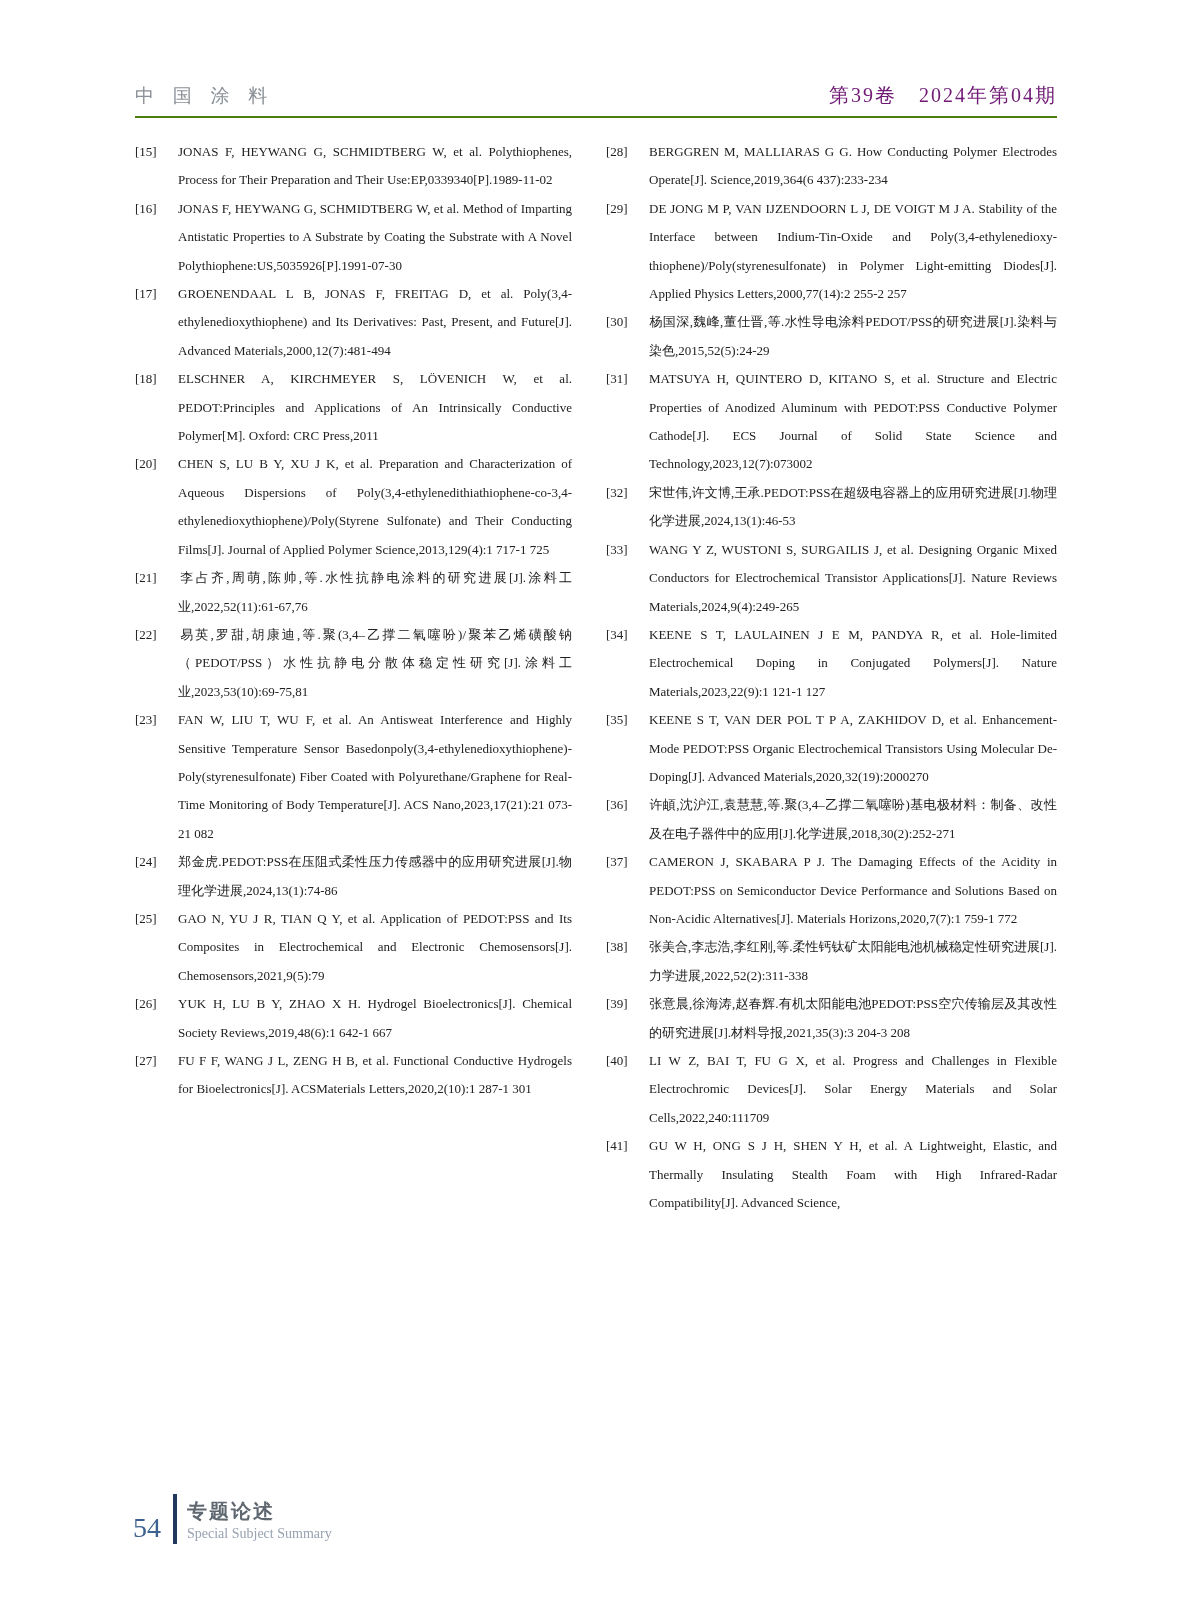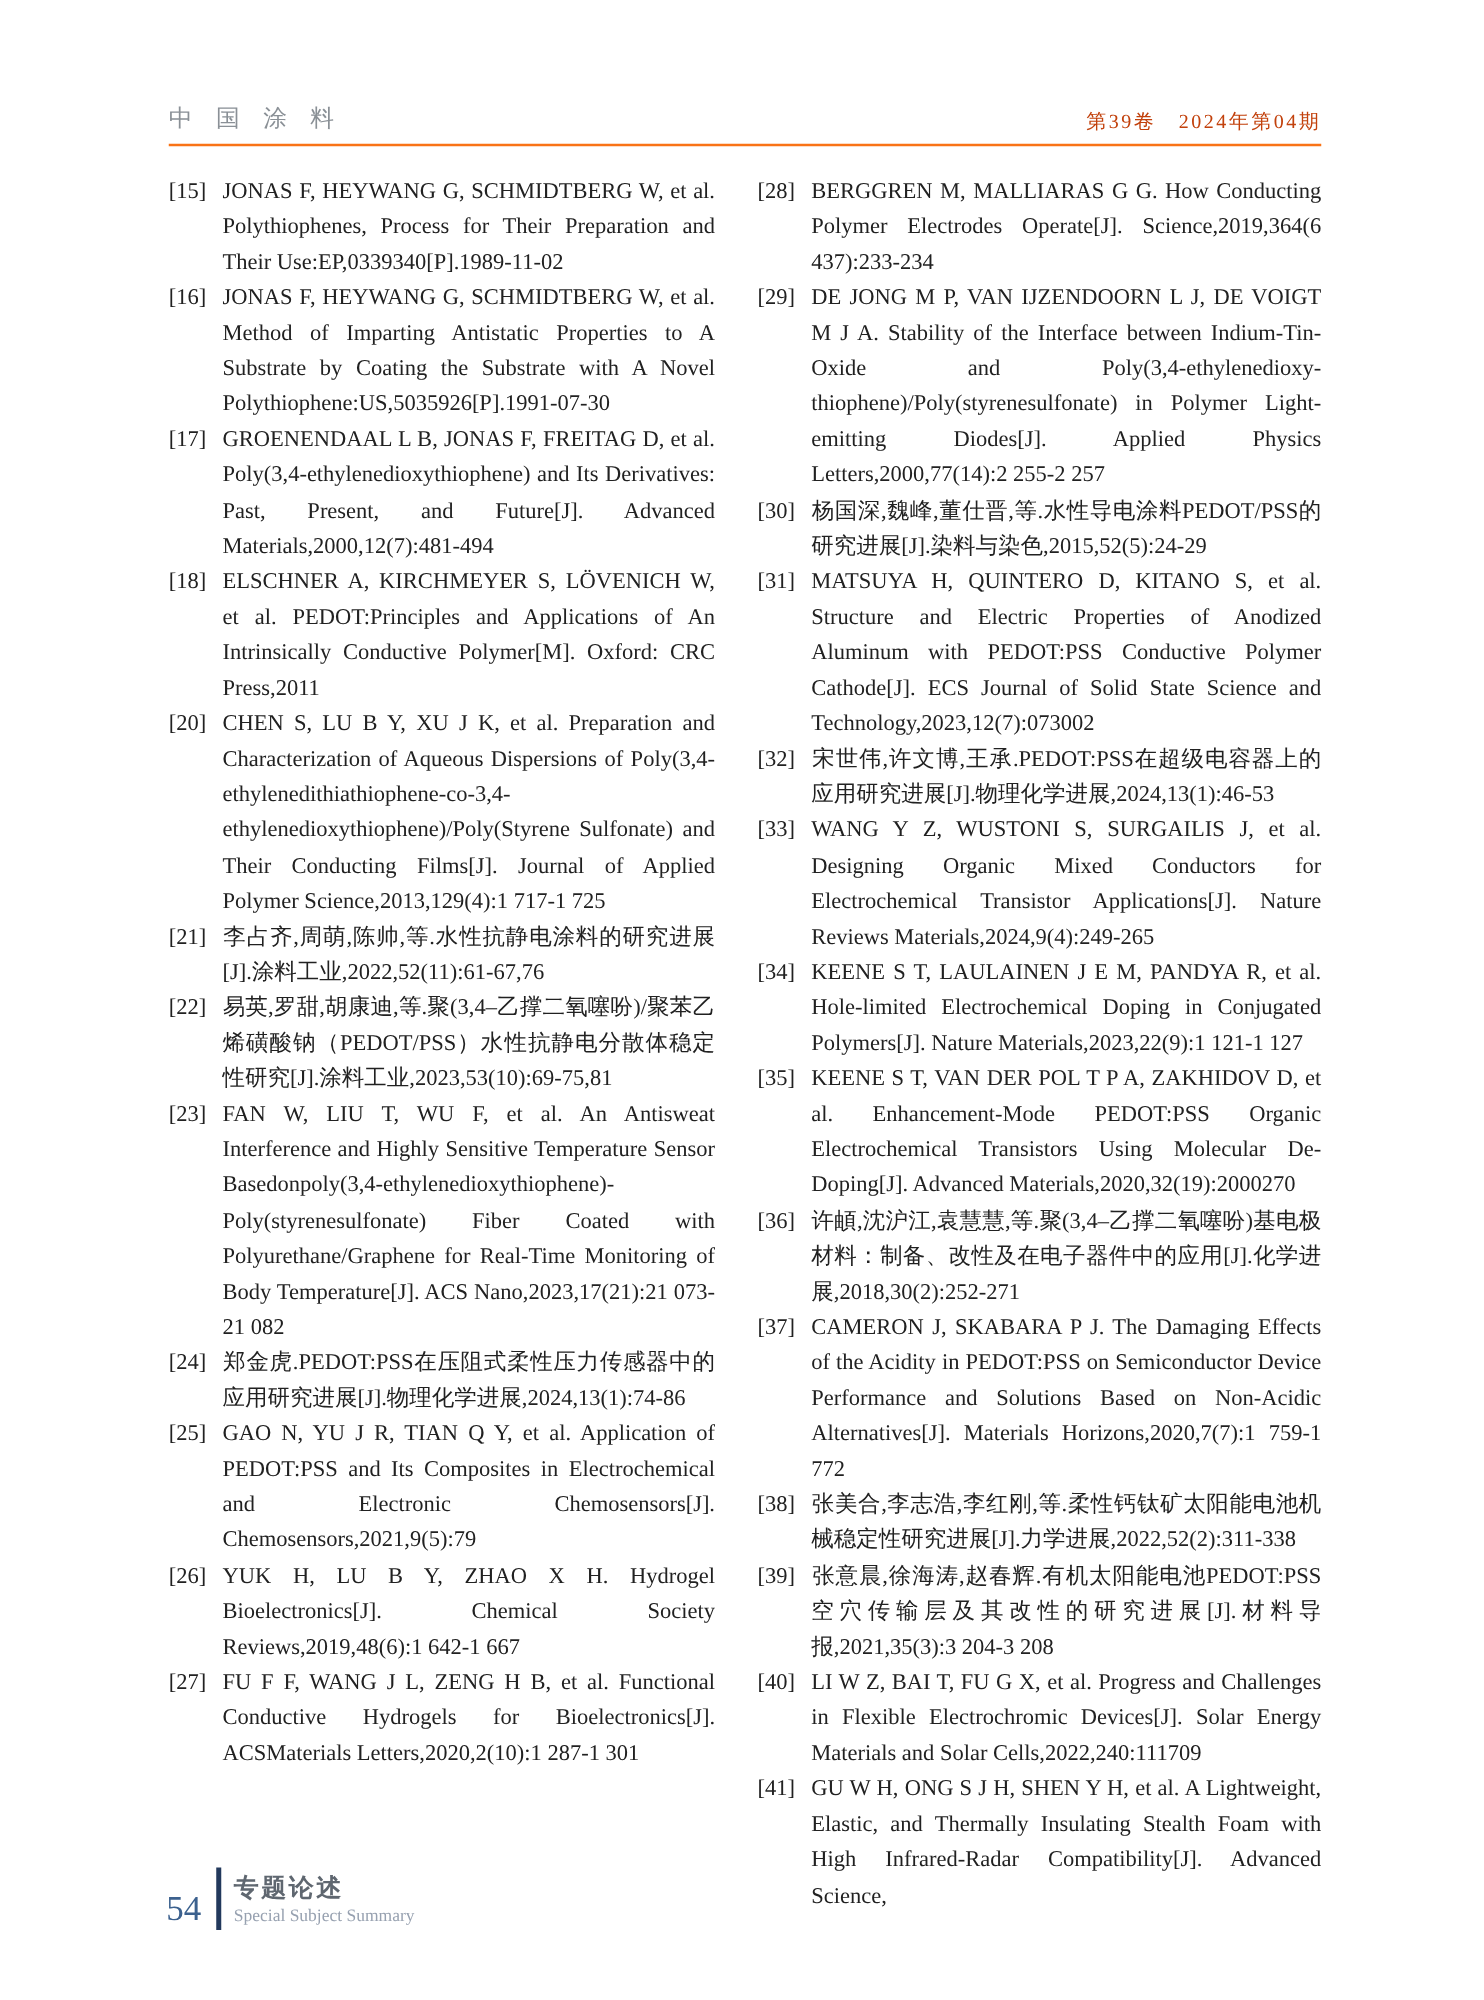--- a/index.html
+++ b/index.html
@@ -12,44 +12,44 @@
   }
   
   .page-header {
     position: absolute;
     left: 135px; top: 82px;
     width: 922px;
     display: flex;
     justify-content: space-between;
     align-items: flex-end;
     padding-bottom: 7px;
-    border-bottom: 2px solid #f97316;
+    border-bottom: 2px solid #4d7c0f;
   }
   .journal-title {
     font-size: 19px;
     color: #8a9096;
     letter-spacing: 7px;
   }
   .issue-info {
-    font-size: 16px;
-    color: #c2410c;
+    font-size: 20px;
+    color: #701a75;
     letter-spacing: 2px;
   }
   
   .content {
     position: absolute;
     left: 135px; top: 138px;
     width: 922px;
     display: grid;
     grid-template-columns: 437px 451px;
     column-gap: 34px;
   }
   .ref-col { width: 100%; }
   .ref {
-    font-size: 18px;
+    font-size: 13px;
     line-height: 28.4px;
     text-align: justify;
     padding-left: 43px;
     text-indent: -43px;
     color: #212121;
   }
   .ref-num {
     display: inline-block;
     width: 43px;
     text-indent: 0;

